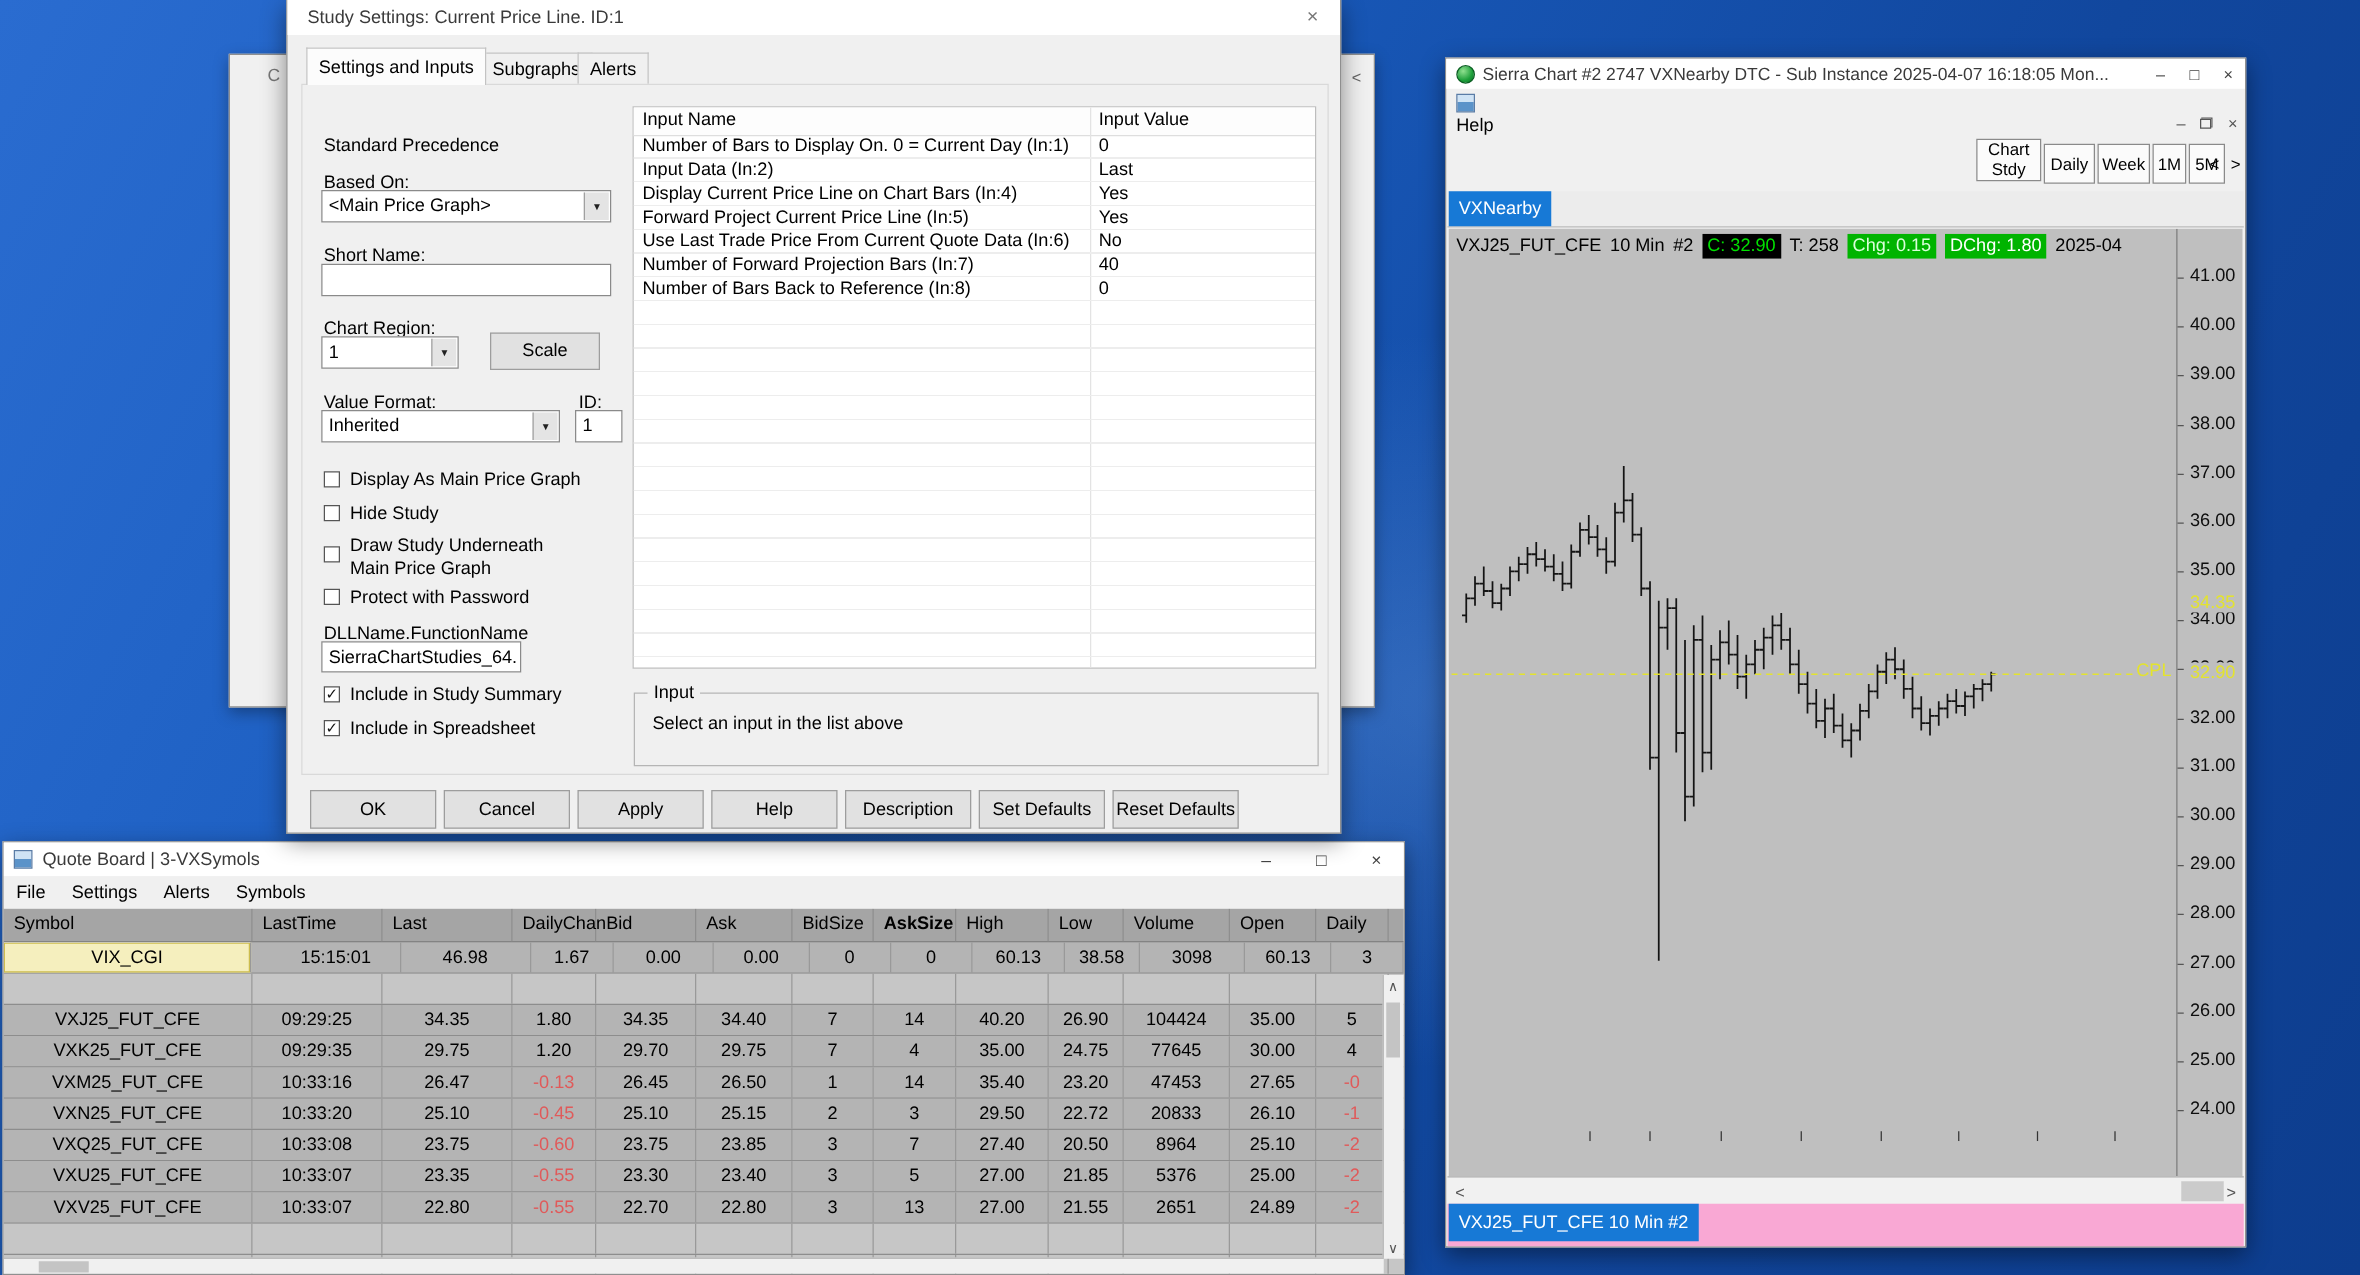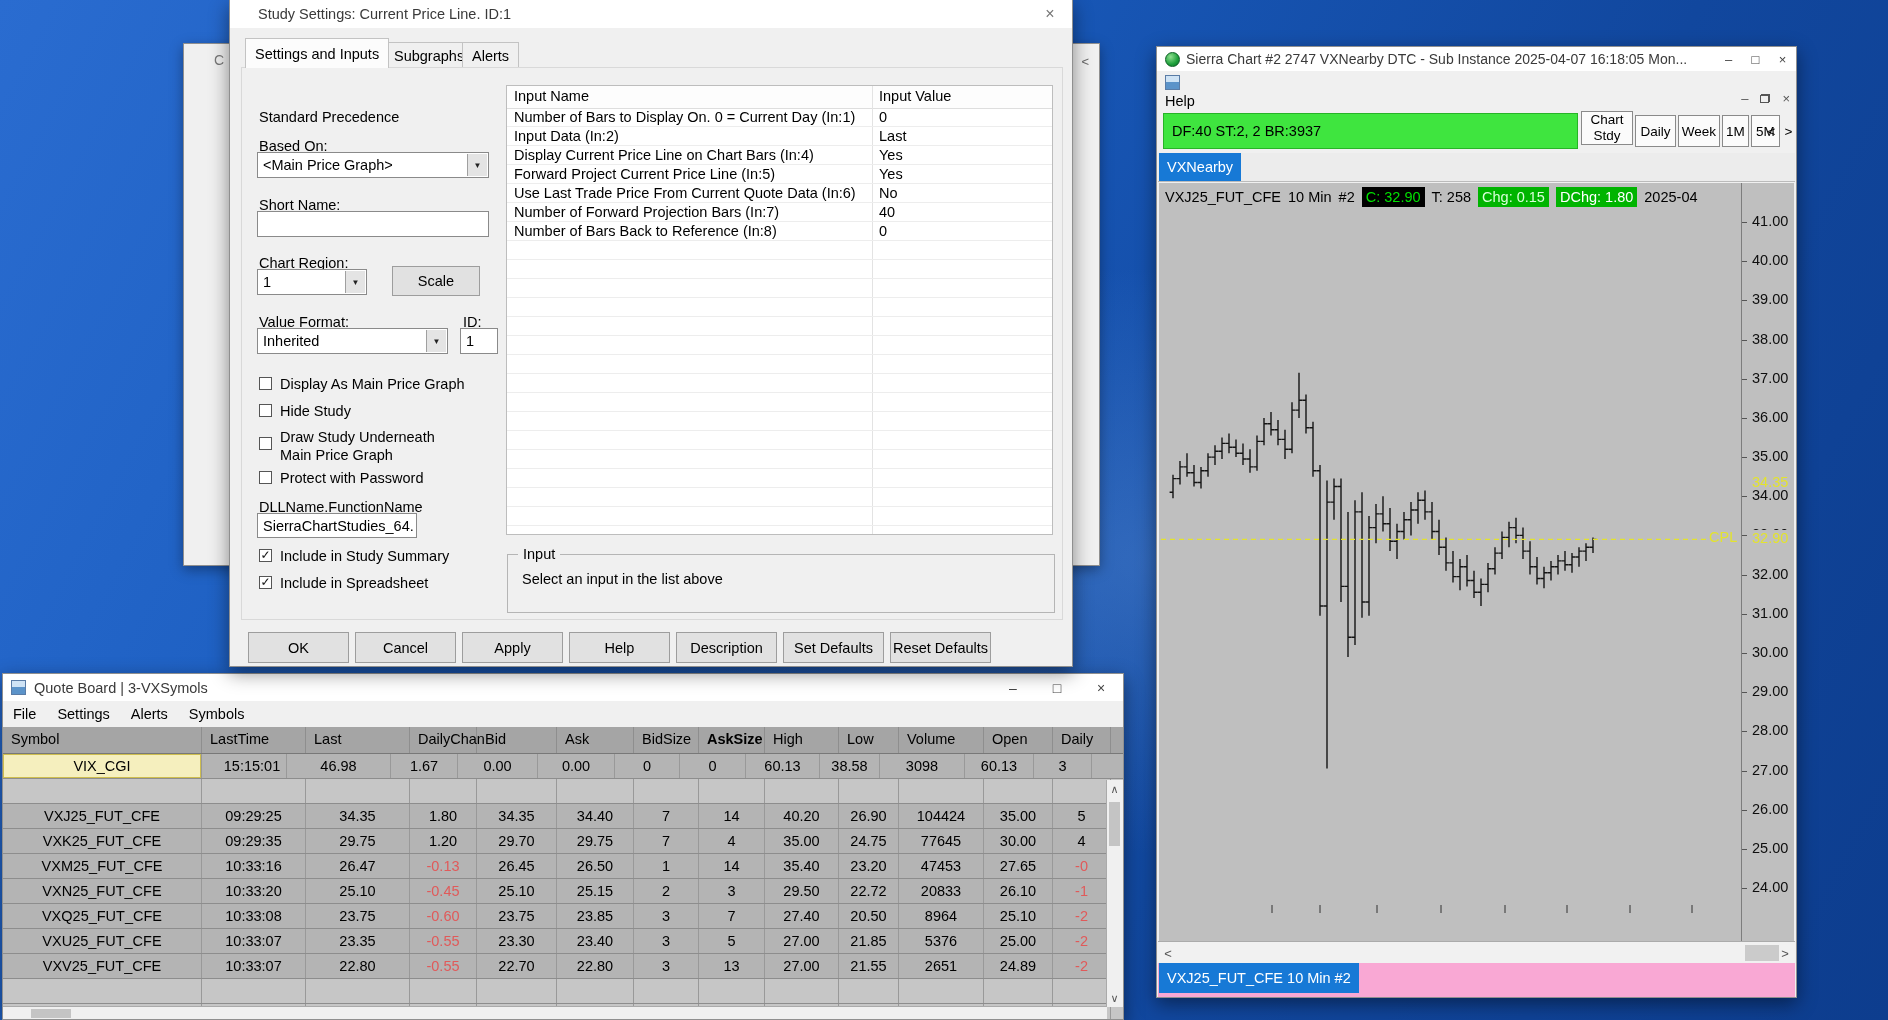--- a/index.html
+++ b/index.html
@@ -7,21 +7,21 @@
     font-family:"Liberation Sans",sans-serif;color:#000;
     background:linear-gradient(118deg,#2a6cd0 0%,#1a5cbe 34%,#11479e 70%,#0d3d8e 100%);}
   #screen::before{content:"";position:absolute;inset:0;
     background:radial-gradient(ellipse 900px 420px at 62% 55%,rgba(120,170,235,.30),rgba(120,170,235,0) 70%);}
   .win{position:absolute;background:#f0f0f0;border:1px solid #8f8f8f;box-shadow:0 6px 18px rgba(0,0,0,.45);box-sizing:border-box;}
   .tbar{display:flex;align-items:center;background:#fff;font-size:14.5px;color:#3a3a3a;}
   .tctl{display:flex;margin-left:auto;}
   .tctl span{display:flex;align-items:center;justify-content:center;color:#444;}
   
   #study{left:229px;top:0;width:844px;height:667px;z-index:30;border-top:none;}
-  #study .tbar{height:28px;padding-left:28px;}
+  #study .tbar{height:28px;padding-left:16px;}
   .tab{position:absolute;box-sizing:border-box;font-size:14.5px;padding:0 9px;display:flex;align-items:center;
     border:1px solid #c3c3c3;border-bottom:none;background:#f0f0f0;height:26px;top:42px;}
   .tab.active{background:#fcfcfc;height:30px;top:38px;z-index:2;}
   #tabframe{position:absolute;left:11px;top:67px;width:820px;height:551px;border:1px solid #d9d9d9;background:#f0f0f0;}
   .lbl{position:absolute;font-size:14.5px;white-space:nowrap;}
   .field{position:absolute;background:#fff;border:1px solid #8a8a8a;box-sizing:border-box;font-size:14.5px;display:flex;align-items:center;padding-left:5px;}
   .combo .arrow{position:absolute;right:1px;top:1px;bottom:1px;width:19px;background:#e4e4e4;border-left:1px solid #a0a0a0;
     display:flex;align-items:center;justify-content:center;font-size:8px;color:#222;}
   .cb{position:absolute;width:13px;height:13px;background:#fff;border:1px solid #555;box-sizing:border-box;font-size:12px;line-height:11px;text-align:center;color:#111;}
   .btn{background:#e1e1e1;border:1px solid #9d9d9d;font-size:14.5px;display:flex;align-items:center;justify-content:center;box-sizing:border-box;font-family:"Liberation Sans",sans-serif;}
@@ -246,21 +246,21 @@
           <div class="qb-hcell" style="width: 66px; font-weight: bold;">AskSize</div>
           <div class="qb-hcell" style="width: 74px;">High</div>
           <div class="qb-hcell" style="width: 60px;">Low</div>
           <div class="qb-hcell" style="width: 85px;">Volume</div>
           <div class="qb-hcell" style="width: 69px;">Open</div>
           <div class="qb-hcell" style="width: 58px;">Daily</div>
         </div>
       <div id="qb-rows">
           <div class="qb-row">
             <div class="qb-cell sym hl" style="width: 199px;">VIX_CGI</div>
-            <div class="qb-cell" style="width: 85px; padding-left: 16px;">15:15:01</div>
+            <div class="qb-cell" style="width: 120px; padding-left: 16px;">15:15:01</div>
             <div class="qb-cell" style="width: 104px;">46.98</div>
             <div class="qb-cell pos" style="width: 67px;">1.67</div>
             <div class="qb-cell" style="width: 80px;">0.00</div>
             <div class="qb-cell" style="width: 77px;">0.00</div>
             <div class="qb-cell" style="width: 65px;">0</div>
             <div class="qb-cell" style="width: 66px;">0</div>
             <div class="qb-cell" style="width: 74px;">60.13</div>
             <div class="qb-cell" style="width: 60px;">38.58</div>
             <div class="qb-cell" style="width: 85px;">3098</div>
             <div class="qb-cell" style="width: 69px;">60.13</div>
@@ -443,21 +443,20 @@
       </div>
     <div id="sc-menu2">Help</div>
     <div id="sc-mdi">
       <span>–</span>
       <span class="restore-icon">
           <i></i>
           <i></i>
         </span>
       <span>×</span>
     </div>
-    <div id="sc-status">DF:40  ST:2, 2  BR:3937</div>
     <div class="scbtn" style="left:424px;top:64px;width:52px;height:34px;line-height:16px;">Chart Stdy</div>
     <div class="scbtn" style="left:478px;top:68px;width:41px;height:32px;">Daily</div>
     <div class="scbtn" style="left:521px;top:68px;width:42px;height:32px;">Week</div>
     <div class="scbtn" style="left:565px;top:68px;width:27px;height:32px;">1M</div>
     <div class="scbtn" style="left:594px;top:68px;width:29px;height:32px;">5M</div>
     <div class="scbtn" style="left:608px;top:102px;width:0;height:0;border:none;"></div>
     <div class="scbtn" style="left:607px;top:68px;width:15px;height:32px;border:none;background:none;">&lt;</div>
     <div class="scbtn" style="left:624px;top:68px;width:15px;height:32px;border:none;background:none;">&gt;</div>
     <div id="sc-tabrow">
       <div class="bluetab" style="left:1px;top:0;height:28px;">VXNearby</div>

